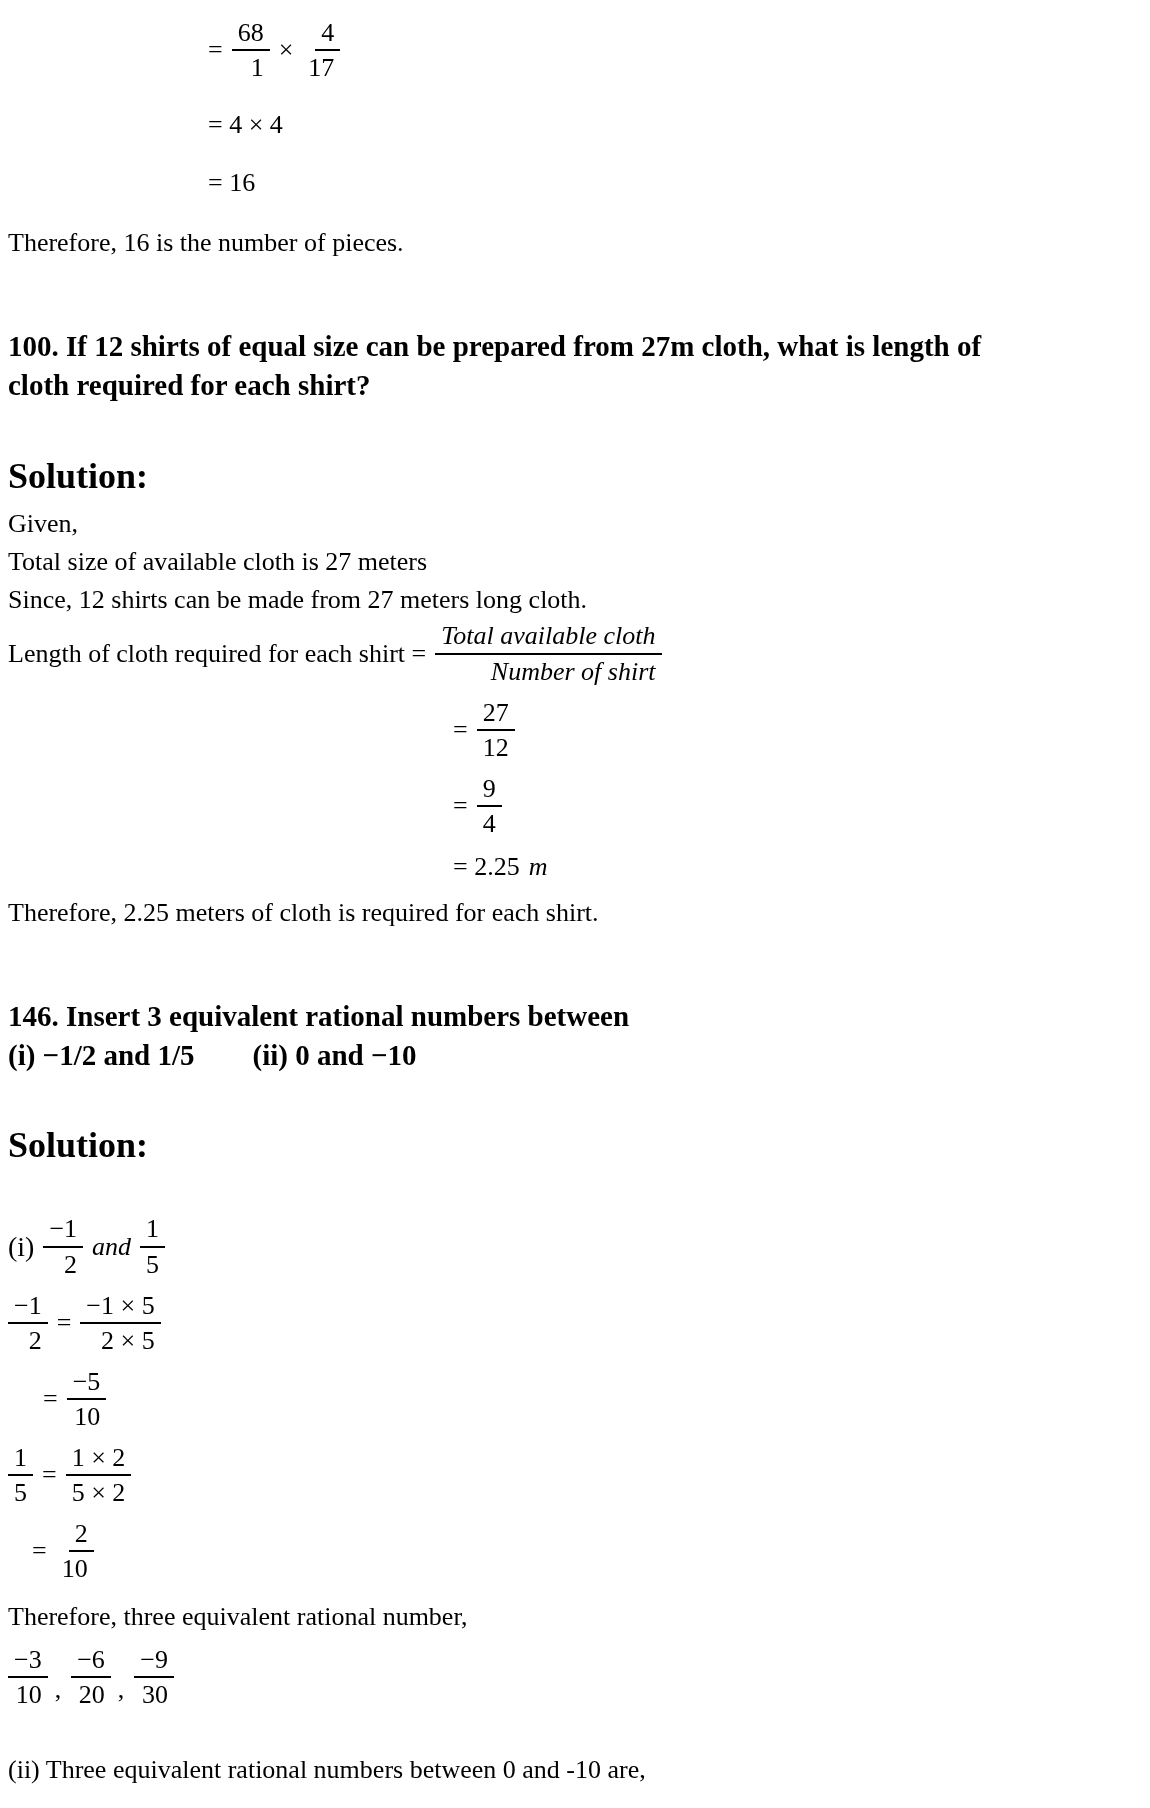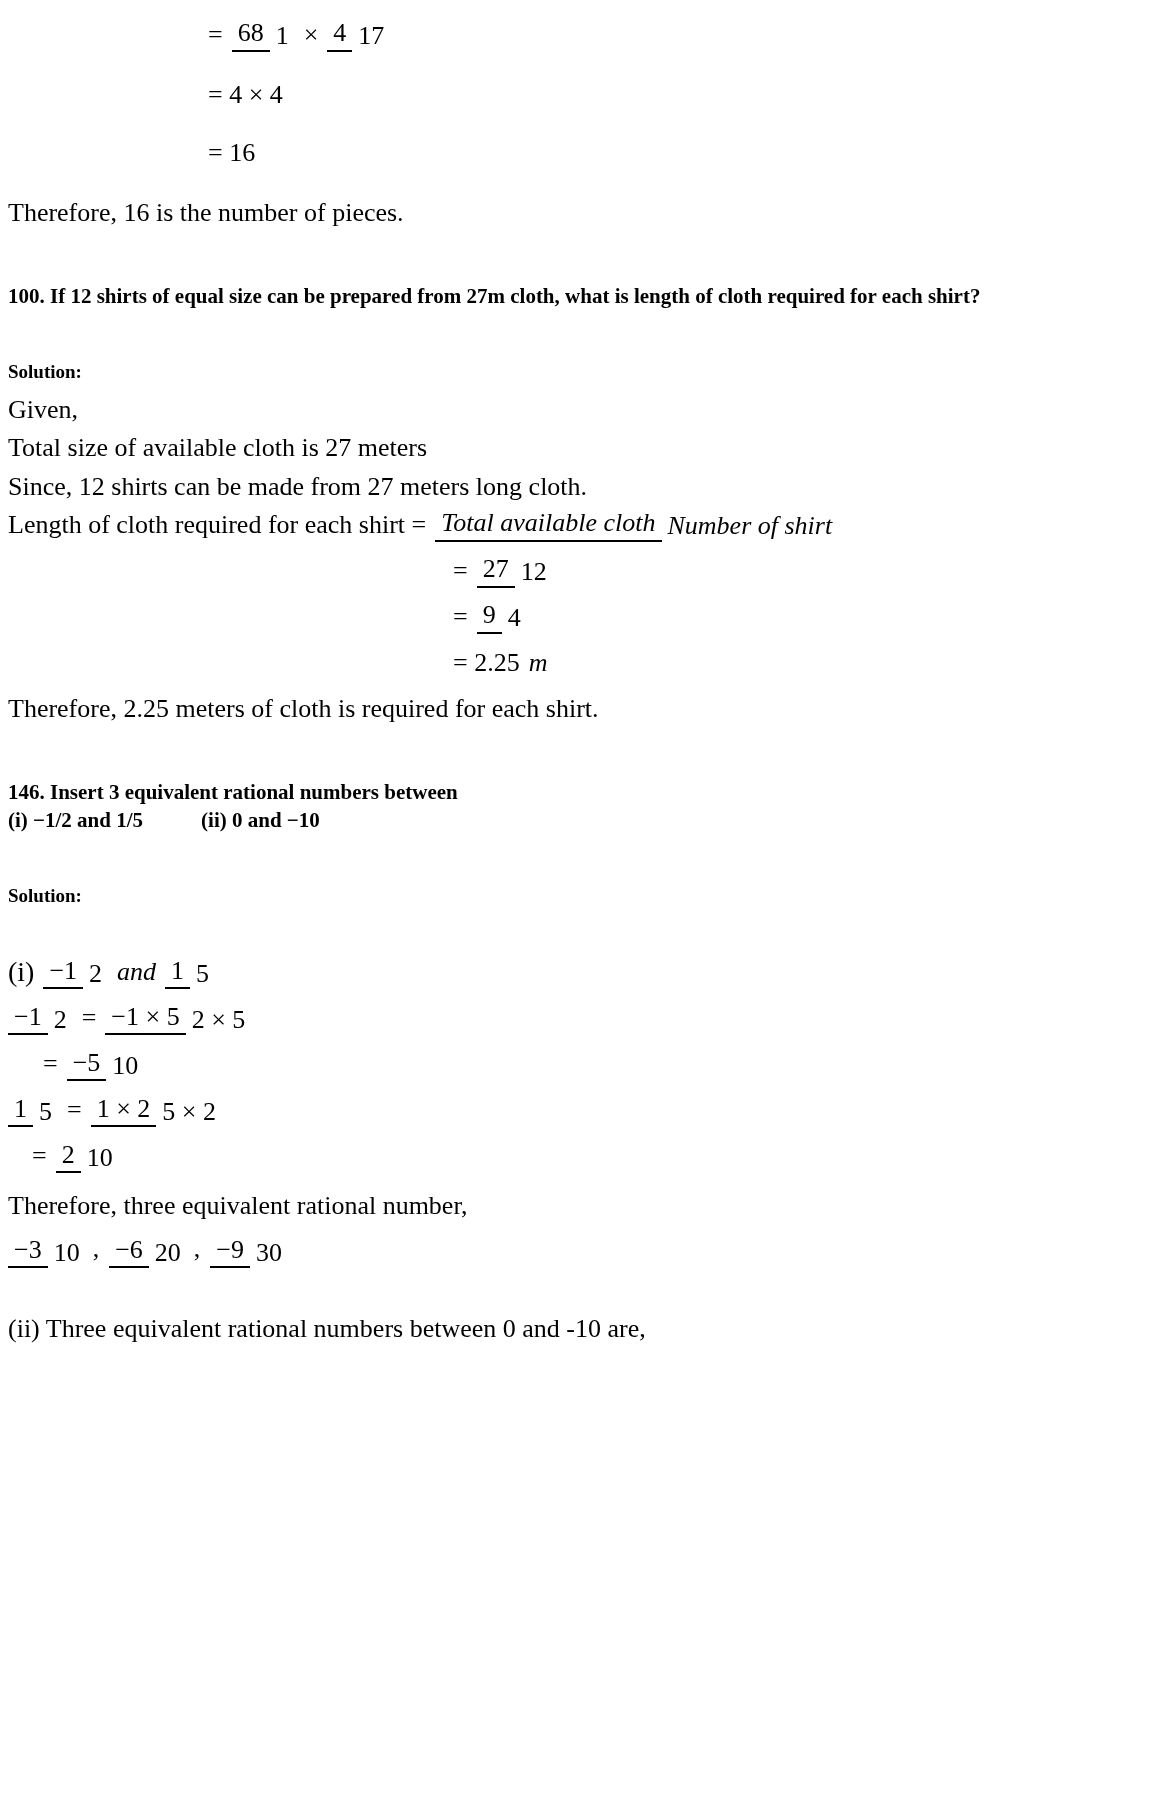--- a/index.html
+++ b/index.html
@@ -20,50 +20,50 @@
   .math-indent-1 { margin-left: 200px; }
   .mline {
     display: flex;
     align-items: center;
     gap: 9px;
     margin: 12px 0;
     min-height: 34px;
   }
   .frac {
     display: inline-flex;
-    flex-direction: row;
-    align-items: center;
+    flex-direction: column;
+    align-items: flex-end;
     text-align: center;
   }
   .frac .num {
     display: block;
     padding: 0 6px 2px 6px;
     border-bottom: 2px solid #000;
     line-height: 1.12;
     white-space: nowrap;
   }
   .frac .den {
     display: block;
     padding: 2px 6px 0 6px;
     line-height: 1.12;
     white-space: nowrap;
   }
   .plain-math { margin: 28px 0; }
   .body-line { margin: 5px 0; line-height: 1.28; }
   .q-heading {
     font-weight: bold;
-    font-size: 21px;
+    font-size: 29px;
     line-height: 1.33;
-    margin: 54px 0 0 0;
+    margin: 68px 0 0 0;
     max-width: 1010px;
   }
   .q-heading .h-gap { display: inline-block; width: 58px; }
   .sol-label {
     font-weight: bold;
-    font-size: 19px;
+    font-size: 36px;
     margin: 50px 0 10px 0;
   }
   .it { font-style: italic; }
   .step { margin-left: 445px; }
   .step-sm { margin-left: 35px; }
   .step-sm2 { margin-left: 24px; }
   .comma {
     align-self: flex-end;
     margin: 0 1px 4px -2px;
   }

